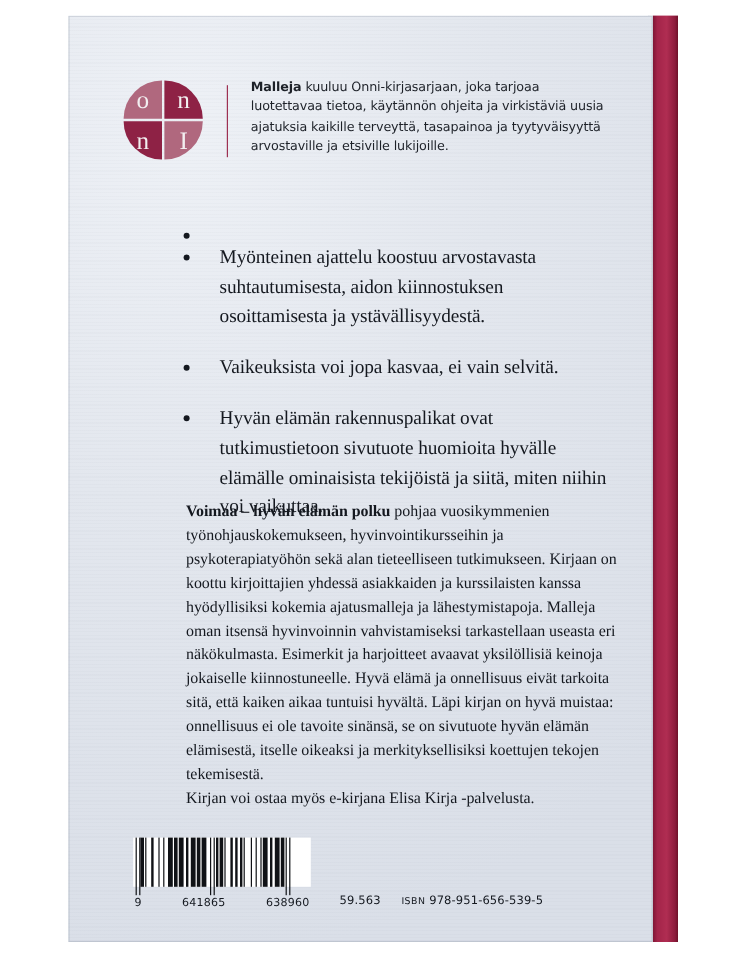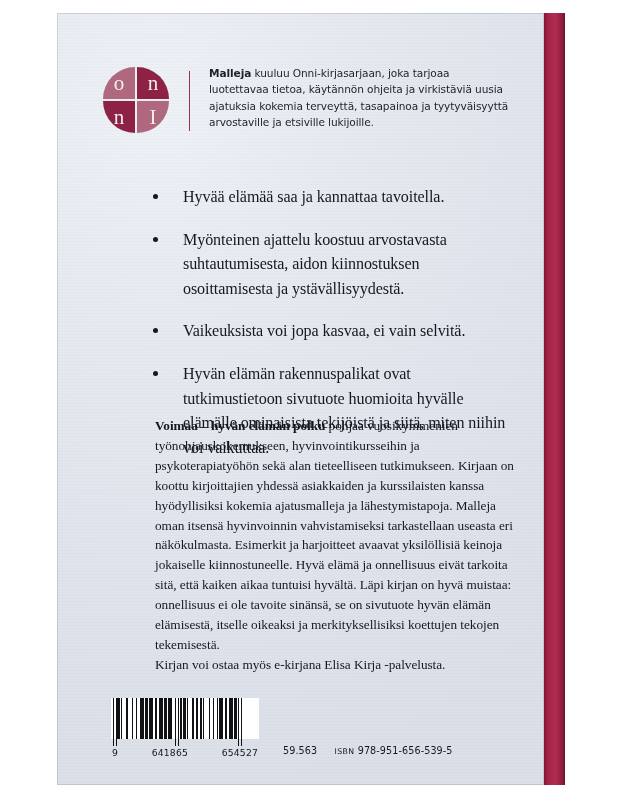--- a/index.html
+++ b/index.html
@@ -251,28 +251,27 @@
             <span>n</span>
           </div>
           <div class="tile light br">
             <span>I</span>
           </div>
         </div>
 
         <div class="logo-divider"></div>
 
         <div class="intro-text">
-          <b>Malleja</b><span> kuuluu Onni-kirjasarjaan, joka tarjoaa luotettavaa tietoa, käytännön ohjeita ja virkistäviä uusia ajatuksia kokemia terveyttä, tasapainoa ja tyytyväisyyttä arvostaville ja etsiville lukijoille.</span>
+          <b>Malleja</b><span> kuuluu Onni-kirjasarjaan, joka tarjoaa luotettavaa tietoa, käytännön ohjeita ja virkistäviä uusia ajatuksia kaikille terveyttä, tasapainoa ja tyytyväisyyttä arvostaville ja etsiville lukijoille.</span>
         </div>
       </div>
 
       <ul class="bullets">
         <li>
           <span class="dot"></span>
-          <span>Hyvää elämää saa ja kannattaa tavoitella.</span>
         </li>
         <li>
           <span class="dot"></span>
           <span>Myönteinen ajattelu koostuu arvostavasta suhtautumisesta, aidon kiinnostuksen osoittamisesta ja ystävällisyydestä.</span>
         </li>
         <li>
           <span class="dot"></span>
           <span>Vaikeuksista voi jopa kasvaa, ei vain selvitä.</span>
         </li>
         <li>
@@ -350,21 +349,21 @@
               <i class="sp" style="width: 1.35px;"></i>
               <i style="width: 2.7px;"></i>
               <i class="sp" style="width: 1.35px;"></i>
               <i class="tall" style="width: 1.35px;"></i>
               <i class="sp" style="width: 1.35px;"></i>
               <i class="tall" style="width: 1.35px;"></i>
             </div>
           <div class="barcode-digits">
             <span>9</span>
             <span>641865</span>
-            <span>654527</span>
+            <span>638960</span>
           </div>
         </div>
 
         <div class="isbn-line">
           <span>59.563</span>&nbsp;&nbsp;<span class="lbl">ISBN</span>&nbsp;<span>978-951-656-539-5</span>
         </div>
 
       </div>
 
     </div>

